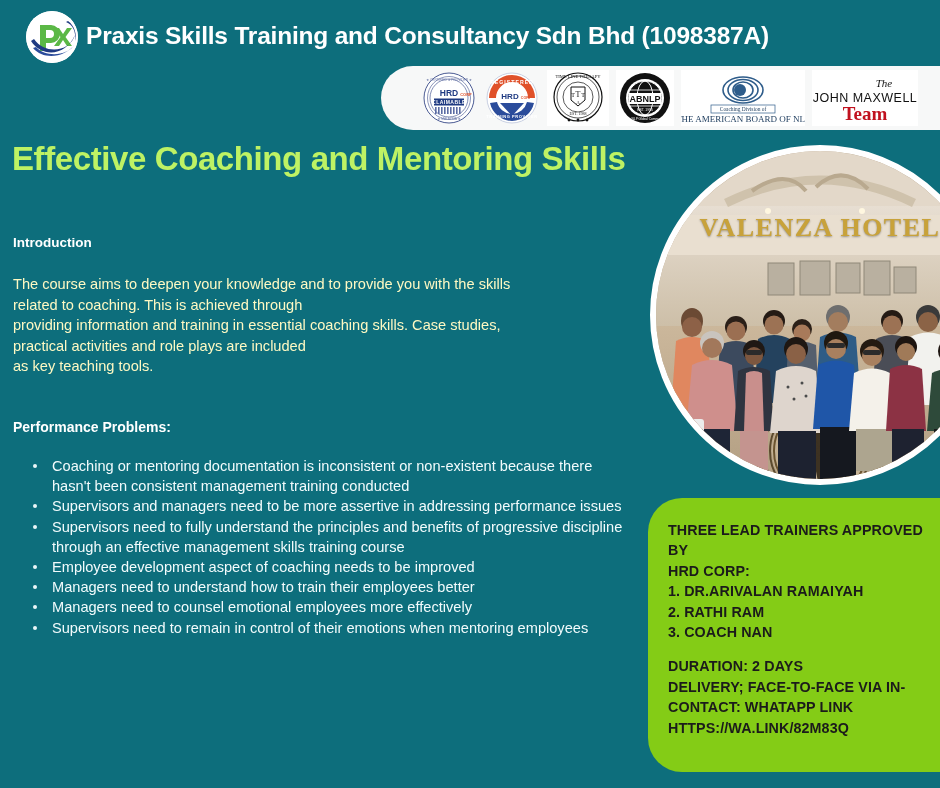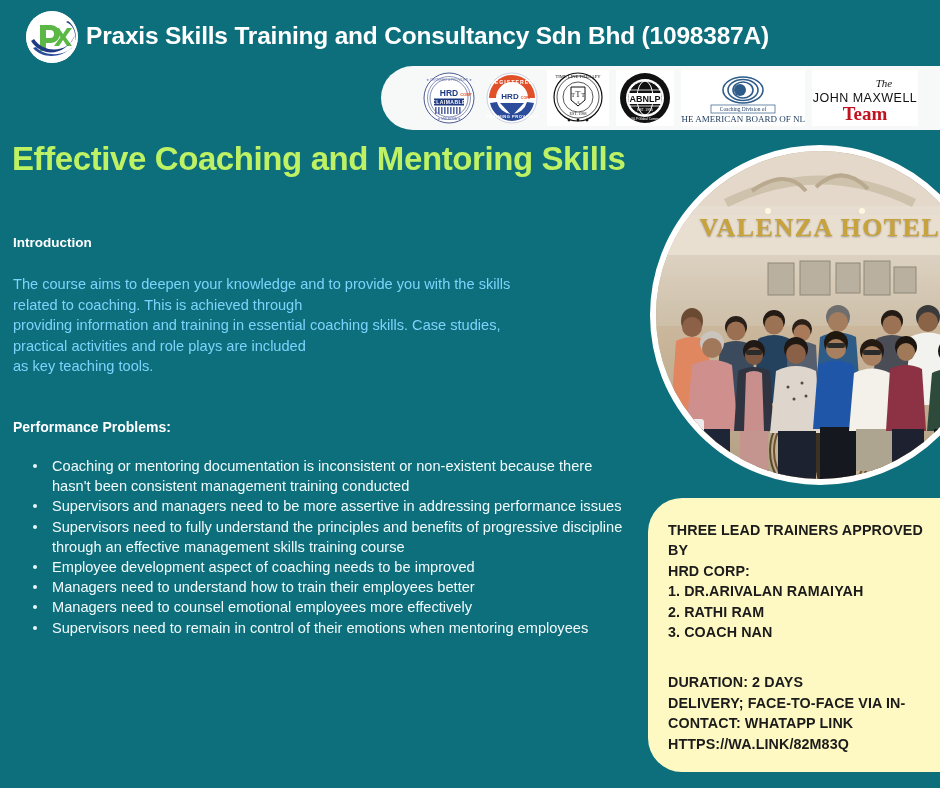--- a/index.html
+++ b/index.html
@@ -58,21 +58,21 @@
     font-size: 33px; font-weight: bold; line-height: 50px;
     color: #bef264; letter-spacing: -0.4px;
   }
   #intro-label {
     position: absolute; left: 13px; top: 235px;
     font-size: 13.5px; font-weight: bold; color: #ffffff;
   }
   #intro-body {
     position: absolute; left: 13px; top: 274px;
     width: 600px;
-    font-size: 14.6px; line-height: 20.5px; color: #7dd3fc;
+    font-size: 14.6px; line-height: 20.5px; color: #fef9c3;
     white-space: pre-line;
   }
   #problems-label {
     position: absolute; left: 13px; top: 419px;
     font-size: 14px; font-weight: bold; color: #ffffff;
   }
   #problems-list {
     position: absolute; left: 18px; top: 456px;
     width: 608px;
     list-style: none;
@@ -109,29 +109,29 @@
     color: #c8a23a;
     letter-spacing: 1.5px;
     text-shadow: 0 1px 2px rgba(0,0,0,.35);
     z-index: 4;
   }
 
   
   #info-card {
     position: absolute; left: 648px; top: 498px;
     width: 292px; height: 274px;
-    background: #fef9c3;
+    background: #84cc16;
     border-radius: 34px 0 0 34px;
     padding: 22px 14px 18px 20px;
   }
   .info-line {
     font-size: 14.3px; font-weight: bold; line-height: 20.4px;
     color: #1b1b1b; letter-spacing: 0.1px;
   }
-  #info-block-b { margin-top: 30px; }
+  #info-block-b { margin-top: 14px; }
 </style>
 </head>
 <body>
 
 <div id="page">
 
   <div id="header-bar">
 
     <div id="brand-logo">
       <svg width="52" height="52" viewBox="0 0 52 52">

